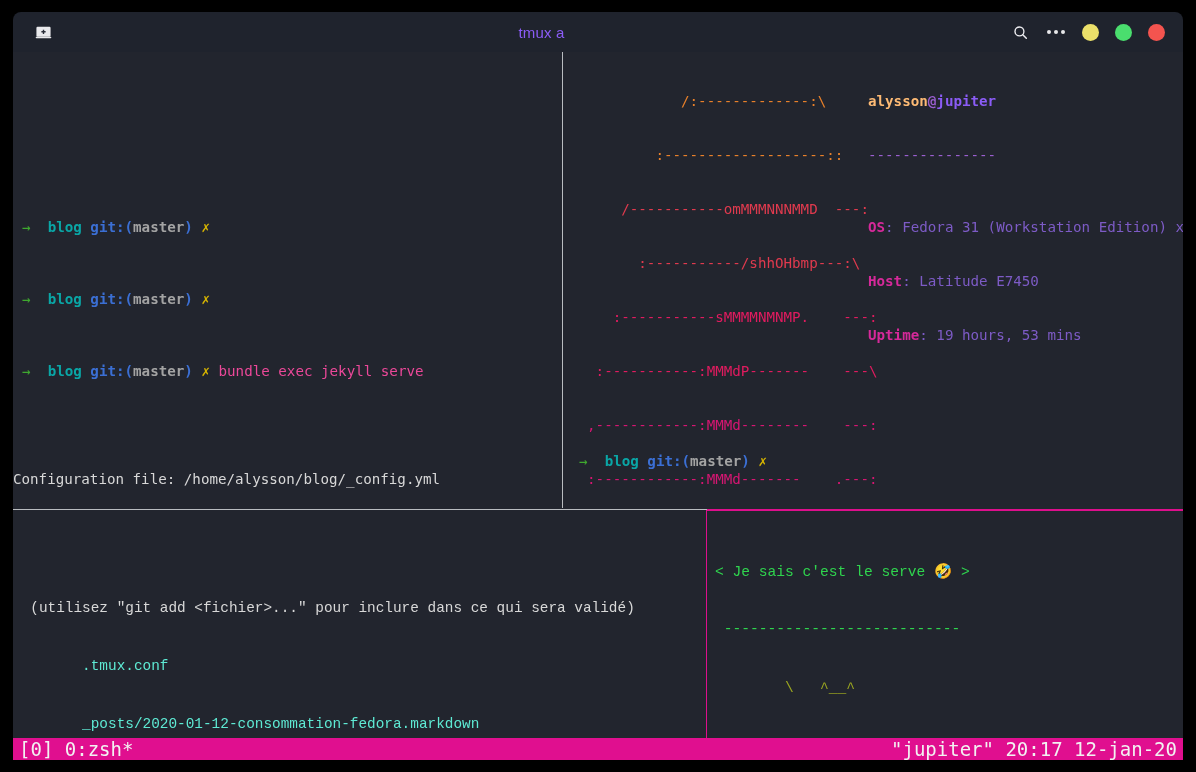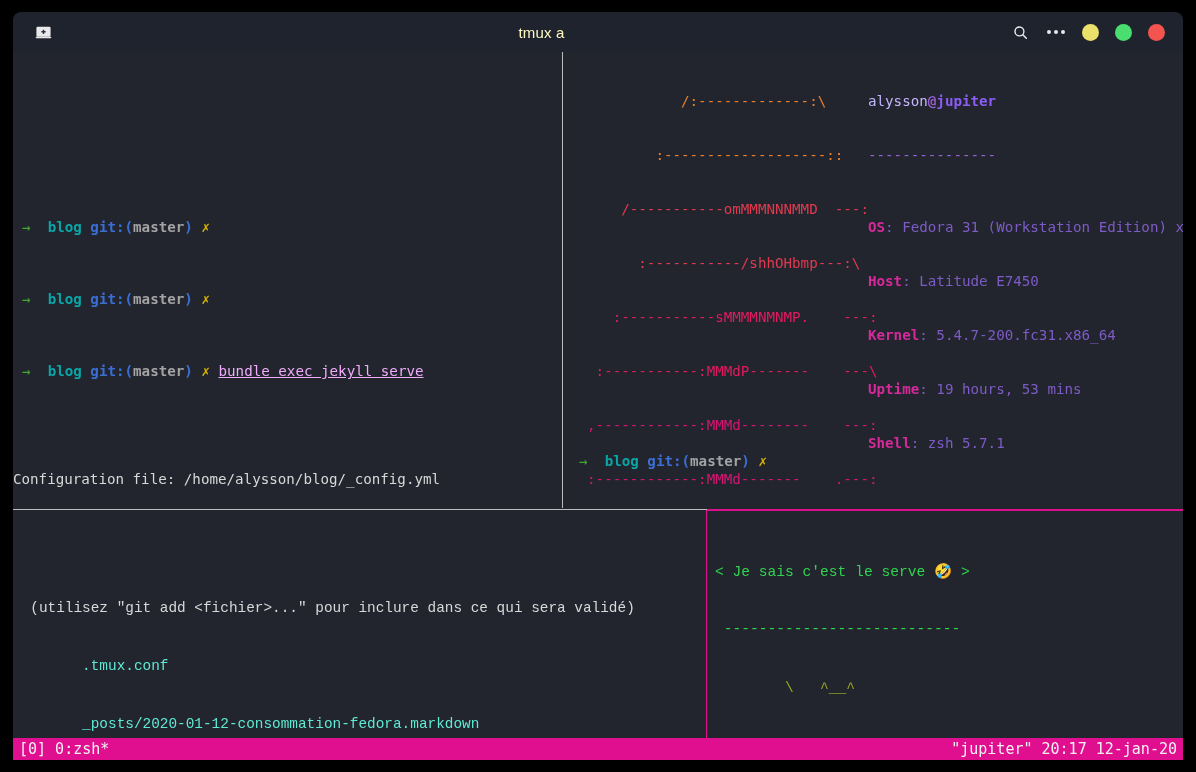--- a/index.html
+++ b/index.html
@@ -22,21 +22,21 @@
     position: absolute;
     left: 13px; top: 12px;
     width: 1170px; height: 40px;
     background: #1f232d;
     border-radius: 8px 8px 0 0;
     display: flex; align-items: center;
   }
   .tb-left { width: 60px; display:flex; align-items:center; justify-content:center; }
   .tb-title {
     flex: 1; text-align: center;
-    color: #fef9c3;
+    color: #8b5cf6;
     font-family: "Liberation Sans", sans-serif;
     font-size: 15px;
     letter-spacing: .2px;
   }
   .tb-right { display:flex; align-items:center; gap: 16px; padding-right: 18px; }
   .icon-btn { width:20px; height:20px; display:flex; align-items:center; justify-content:center; cursor:pointer; }
   .dots { display:flex; gap:3px; align-items:center; }
   .dots i { width:4px; height:4px; border-radius:50%; background:#e8e8ea; display:block; }
   .wbtn { width:17px; height:17px; border-radius:50%; display:block; }
   .wbtn.min { background:#ebe06a; }
@@ -75,42 +75,42 @@
   .sep-act-h  { position:absolute; left:694px; top:457px; width:476px; height:2px; background:#dd0f8c; }
   .sep-v-bot  { position:absolute; left:693px; top:458px; width:1px; height:239px; background:#dd0f8c; }
 
   
   .statusbar {
     position:absolute; left:13px; top:738px;
     width:1170px; height:22px;
     background:#e00f8f;
     color:#f2f2f2;
     font-family:"DejaVu Sans Mono", monospace;
-    font-size:15px;
+    font-size:19px;
     line-height:22px;
     display:flex; justify-content:space-between;
     padding: 0 6px;
     white-space: pre;
   }
 
   
   .ln { display:block; height:18px; white-space:pre; }
   .lpad { padding-left: 9px; }
 
   
   .c-arrow   { color:#3fa82f; }
   .c-dir     { color:#0aa6a6; font-weight:bold; }
   .c-git     { color:#3b6fd4; font-weight:bold; }
   .c-branch  { color:#a3a3a3; font-weight:bold; }
   .c-dirty   { color:#d7b500; font-weight:bold; }
-  .c-cmd     { color:#f0abfc;text-decoration:underline; }
+  .c-cmd     { color:#ec4899; }
   .c-out     { color:#d8d8d8; }
 
   
-  .nf-user   { color:#c4b5fd; font-weight:normal; }
+  .nf-user   { color:#fdba74; font-weight:bold; }
   .nf-at     { color:#9b5fd0; font-weight:bold; }
   .nf-host   { color:#8b5cf6; font-weight:bold; }
   .nf-rule   { color:#9b5fd0; }
   .nf-lbl-m  { color:#d6299a; font-weight:bold; }
   .nf-val-m  { color:#7d5bc6; }
 
   
   .a1 { color:#e8802a; }
   .a2 { color:#e03a4e; }
   .a3 { color:#e01b5f; }
@@ -217,23 +217,21 @@
         
       </div>
 
       
       <div style="position:absolute; left:304px; top:4px; width:315px;">
         <div class="ln"><span class="nf-user">alysson</span><span class="nf-at">@</span><span class="nf-host">jupiter</span></div>
         <div class="ln nf-rule">---------------</div>
 
         <div class="ln"><span class="nf-lbl-m">OS</span><span class="nf-val-m">: </span><span class="nf-val-m">Fedora 31 (Workstation Edition) x86</span></div>
         <div class="ln"><span class="nf-lbl-m">Host</span><span class="nf-val-m">: </span><span class="nf-val-m">Latitude E7450</span></div>
-        <div class="ln"><span class="nf-lbl-m">Kernel</span><span class="nf-val-m">: </span><span class="nf-val-m">5.4.7-200.fc31.x86_64</span></div>
         <div class="ln"><span class="nf-lbl-m">Uptime</span><span class="nf-val-m">: </span><span class="nf-val-m">19 hours, 53 mins</span></div>
-        <div class="ln"><span class="nf-lbl-m">Shell</span><span class="nf-val-m">: </span><span class="nf-val-m">zsh 5.7.1</span></div>
         
         
         
         
         
         
         
 
         
       </div>

